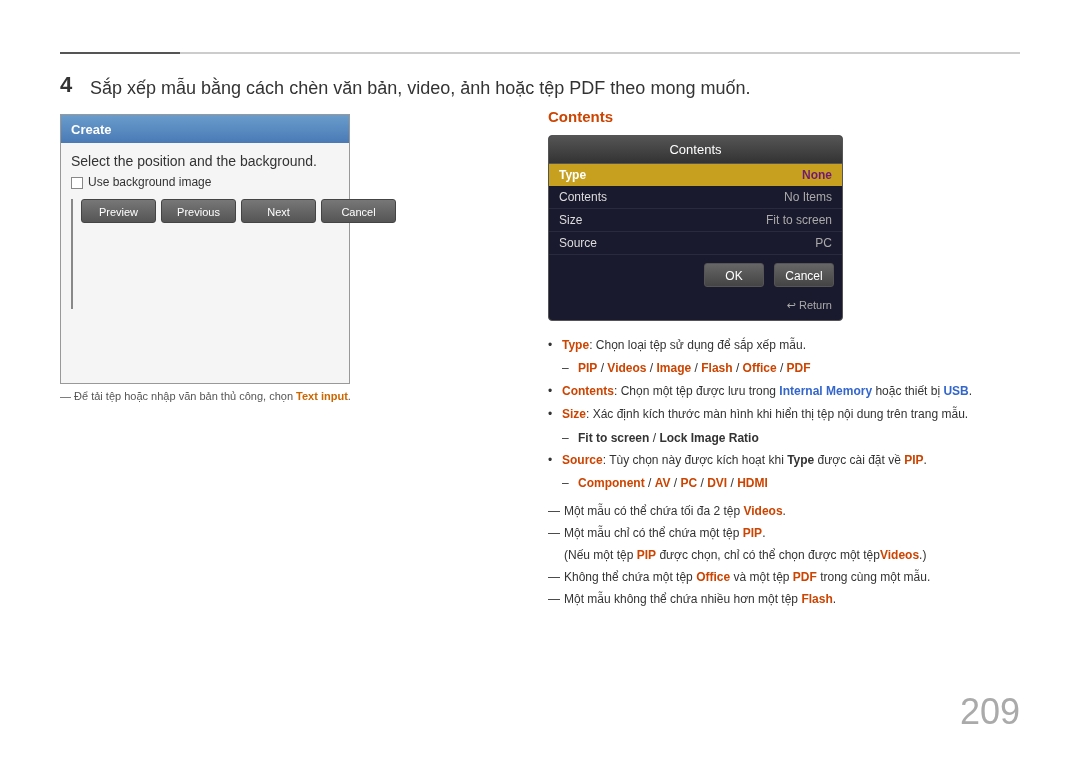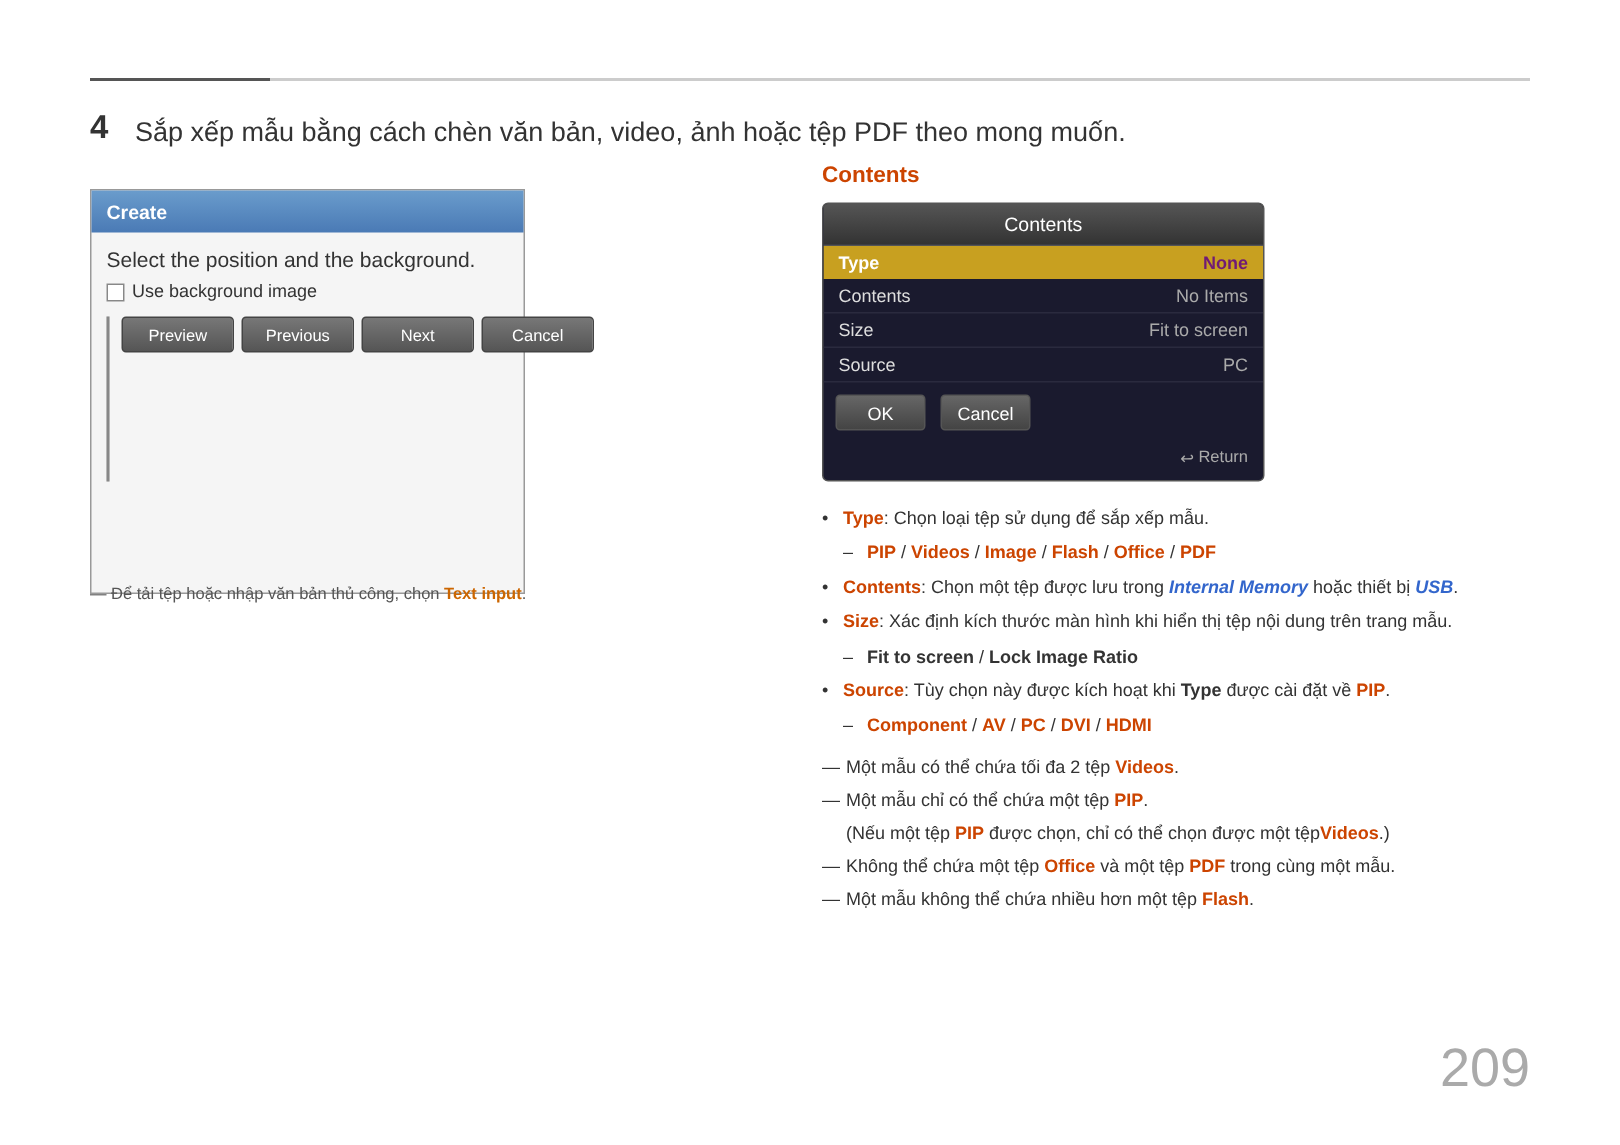--- a/index.html
+++ b/index.html
@@ -47,21 +47,21 @@
       position: absolute;
       top: 78px;
       left: 90px;
       font-size: 18px;
       color: #333;
     }
 
     
     .create-panel {
       position: absolute;
-      top: 126px;
+      top: 114px;
       left: 60px;
       width: 290px;
       height: 270px;
       border: 1px solid #999;
       background: #f5f5f5;
     }
 
     .create-header {
       background: linear-gradient(to bottom, #6a9ccc, #4a7ab5);
       color: white;
@@ -234,21 +234,21 @@
       color: #ddd;
       border-bottom: 1px solid #2a2a3e;
     }
 
     .dialog-row-value {
       color: #aaa;
     }
 
     .dialog-buttons {
       display: flex;
-      justify-content: flex-start;
+      justify-content: flex-end;
       gap: 10px;
       padding: 8px;
     }
 
     .dialog-ok-btn {
       width: 60px;
       height: 24px;
       background: linear-gradient(to bottom, #666, #444);
       color: white;
       font-size: 12px;
@@ -293,21 +293,21 @@
       margin-left: 14px;
       margin-bottom: 2px;
     }
 
     .sub-dash {
       min-width: 16px;
       color: #333;
     }
 
     .bold-orange { color: #cc4400; font-weight: bold; }
-    .bold-blue { color: #3366cc; font-weight: bold; font-style: italic; }
+    .bold-blue { color: #3366cc; font-weight: bold; }
     .bold-black { font-weight: bold; color: #333; }
 
     .note-line {
       display: flex;
       align-items: flex-start;
       margin-bottom: 3px;
       font-size: 12px;
       line-height: 1.6;
     }
     .note-dash {

